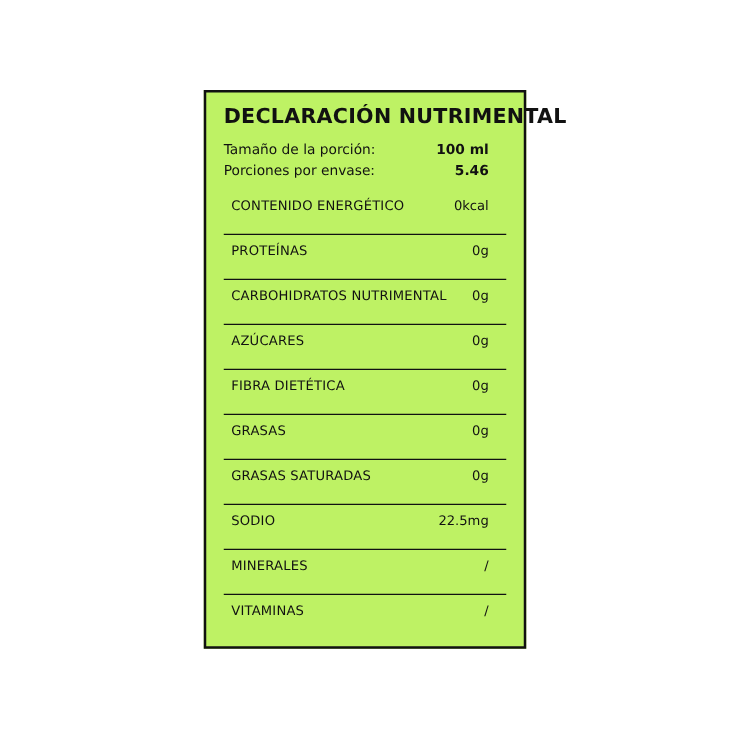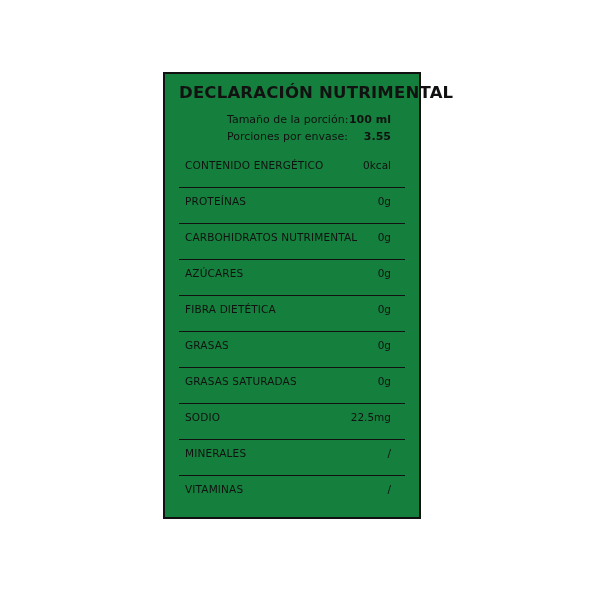--- a/index.html
+++ b/index.html
@@ -16,21 +16,21 @@
     overflow: hidden;
   }
 
   #label {
     position: absolute;
     left: 163px;
     top: 72px;
     width: 258px;
     border: 2px solid #111111;
     box-sizing: border-box;
-    background: #15803d;
+    background: #bef264;
   }
 
   .head-block {
     padding: 10px 14px 7px 14px;
   }
 
   .title {
     font-size: 16.5px;
     font-weight: 700;
     letter-spacing: 0.2px;
@@ -39,21 +39,20 @@
     white-space: nowrap;
   }
 
   .serving-row {
     display: flex;
     justify-content: space-between;
     align-items: baseline;
     font-size: 11px;
     line-height: 1.55;
     padding-right: 14px;
-    margin-left: 48px;
   }
   .serving-row .lbl { font-weight: 400; }
   .serving-row .val { font-weight: 700; }
 
   .bar {
     background: #111111;
     color: #ffffff;
     font-size: 12.5px;
     font-weight: 700;
     letter-spacing: 0.2px;
@@ -87,21 +86,21 @@
   <div class="head-block">
     <div class="title">DECLARACIÓN NUTRIMENTAL</div>
 
     <div class="serving-row">
       <span class="lbl">Tamaño de la porción:</span>
       <span class="val">100 ml</span>
     </div>
 
     <div class="serving-row">
       <span class="lbl">Porciones por envase:</span>
-      <span class="val">3.55</span>
+      <span class="val">5.46</span>
     </div>
   </div>
 
 
   <div class="rows">
     <div class="row">
       <span class="name">CONTENIDO ENERGÉTICO</span>
       <span class="value">0kcal</span>
     </div>
     <div class="row">

